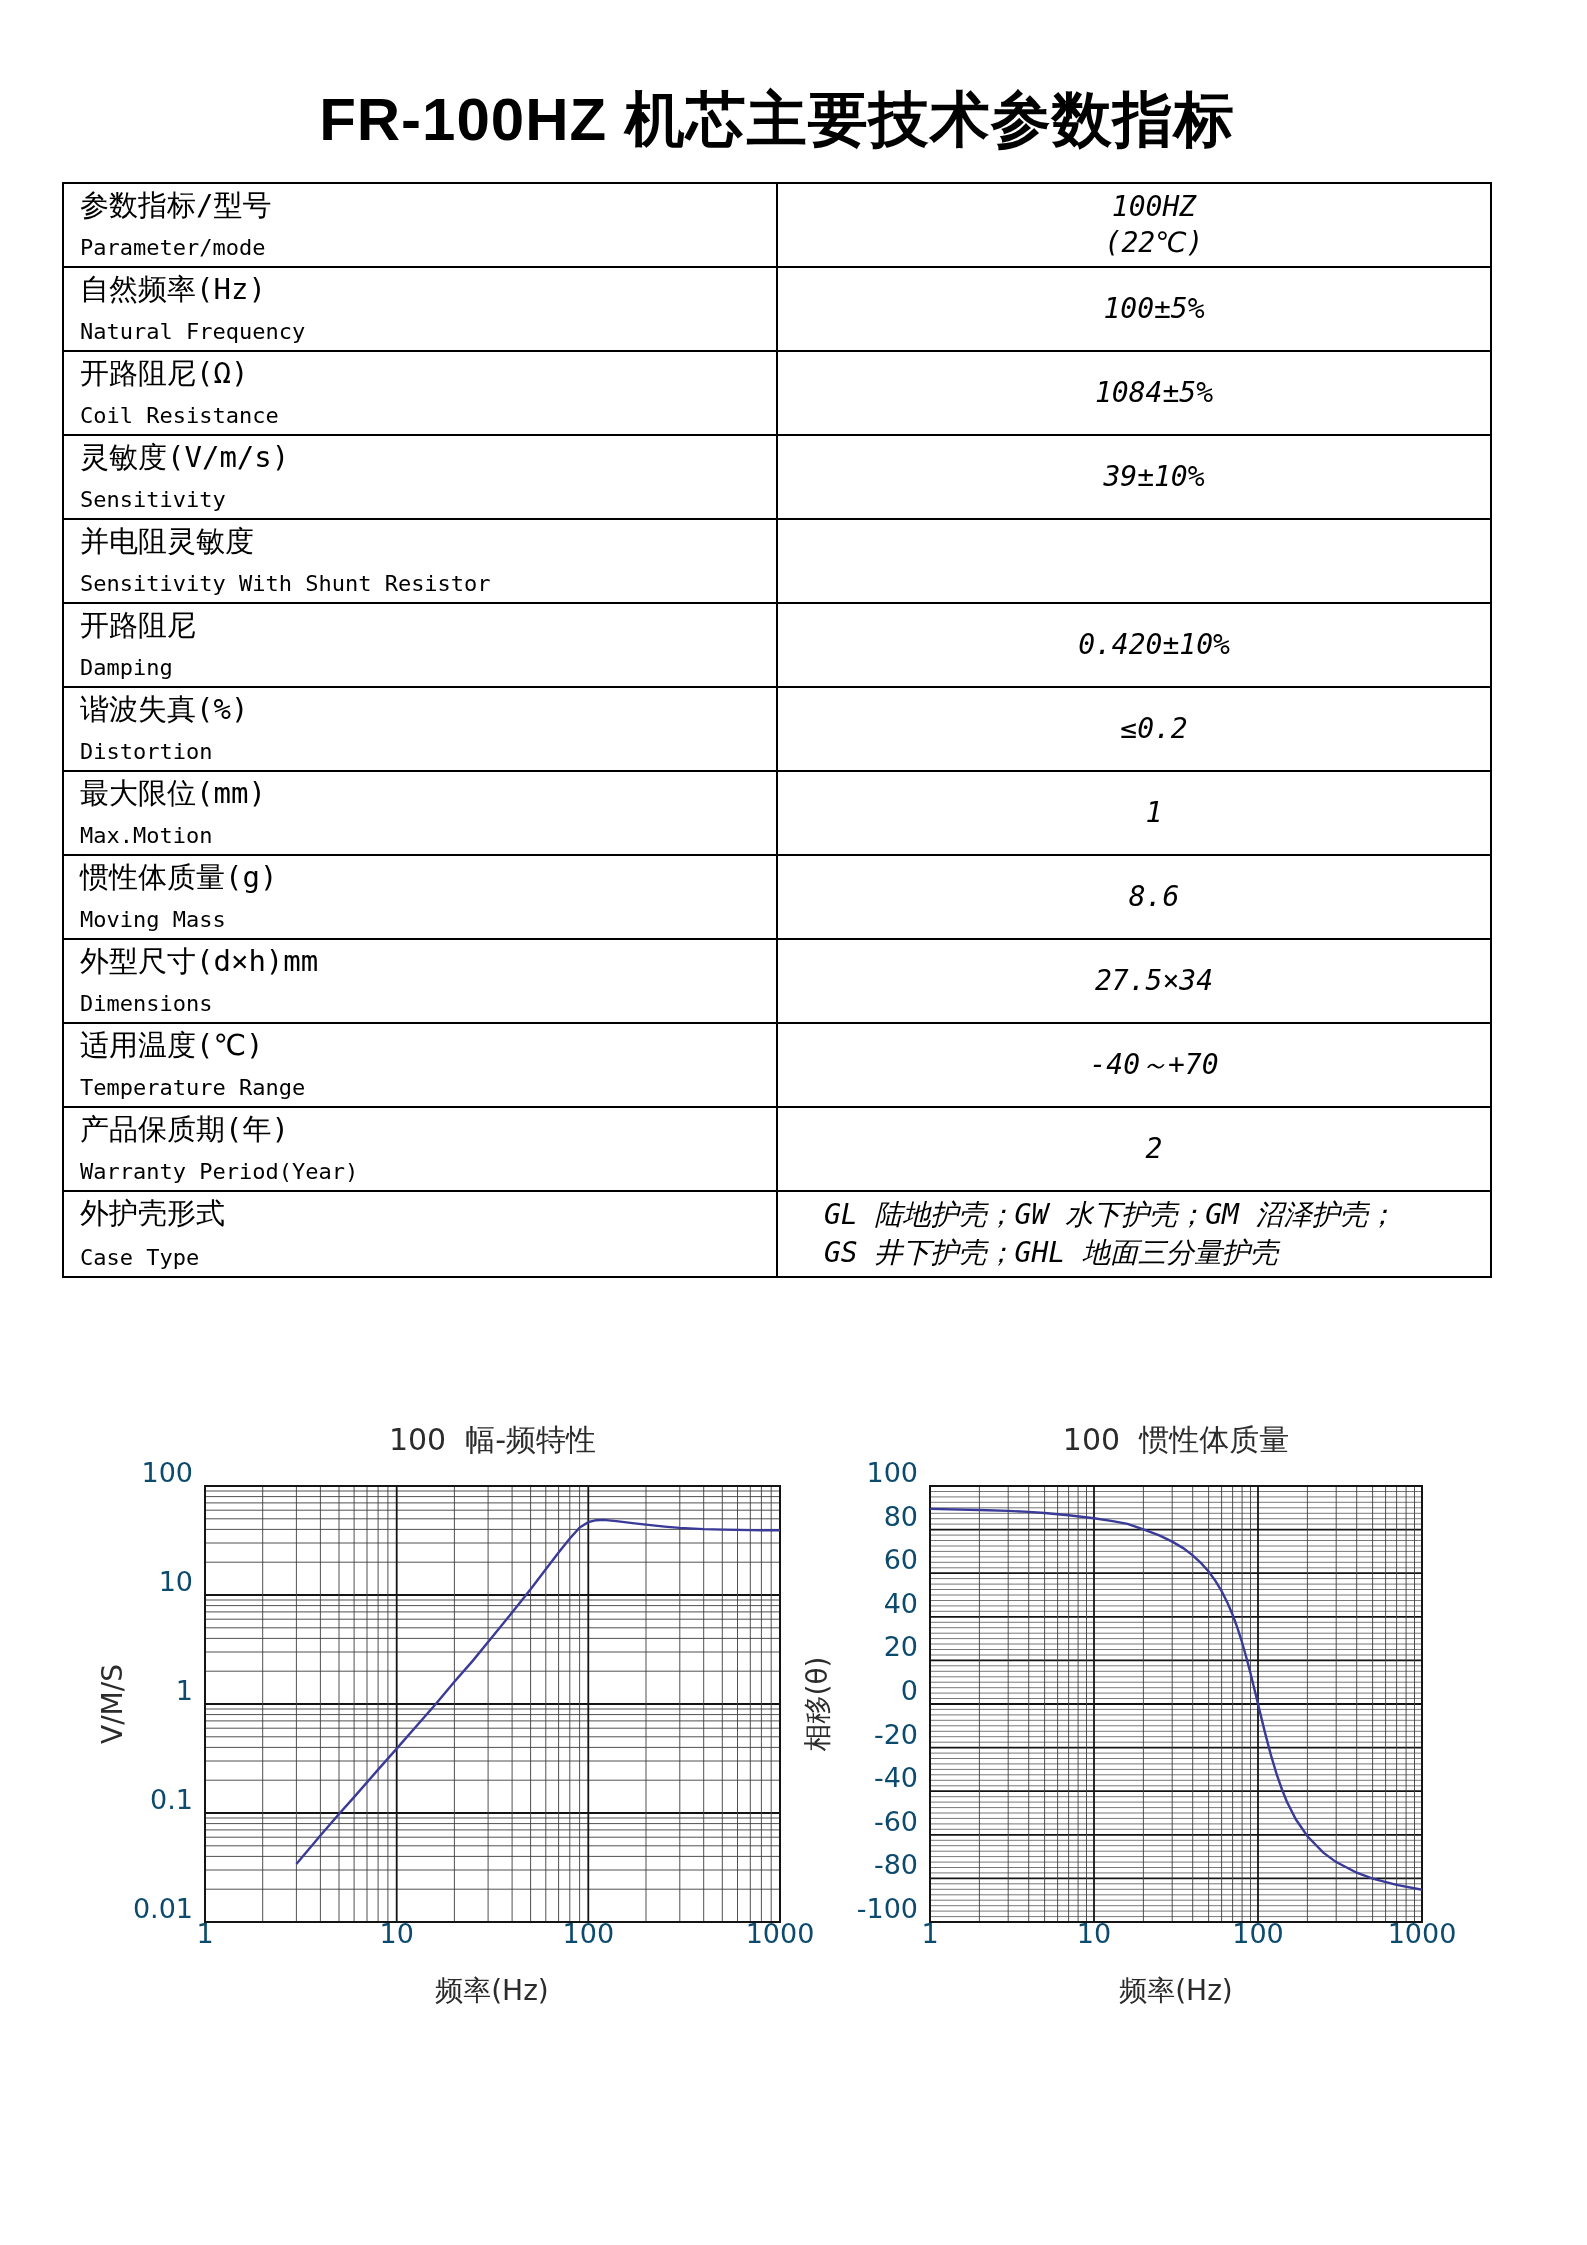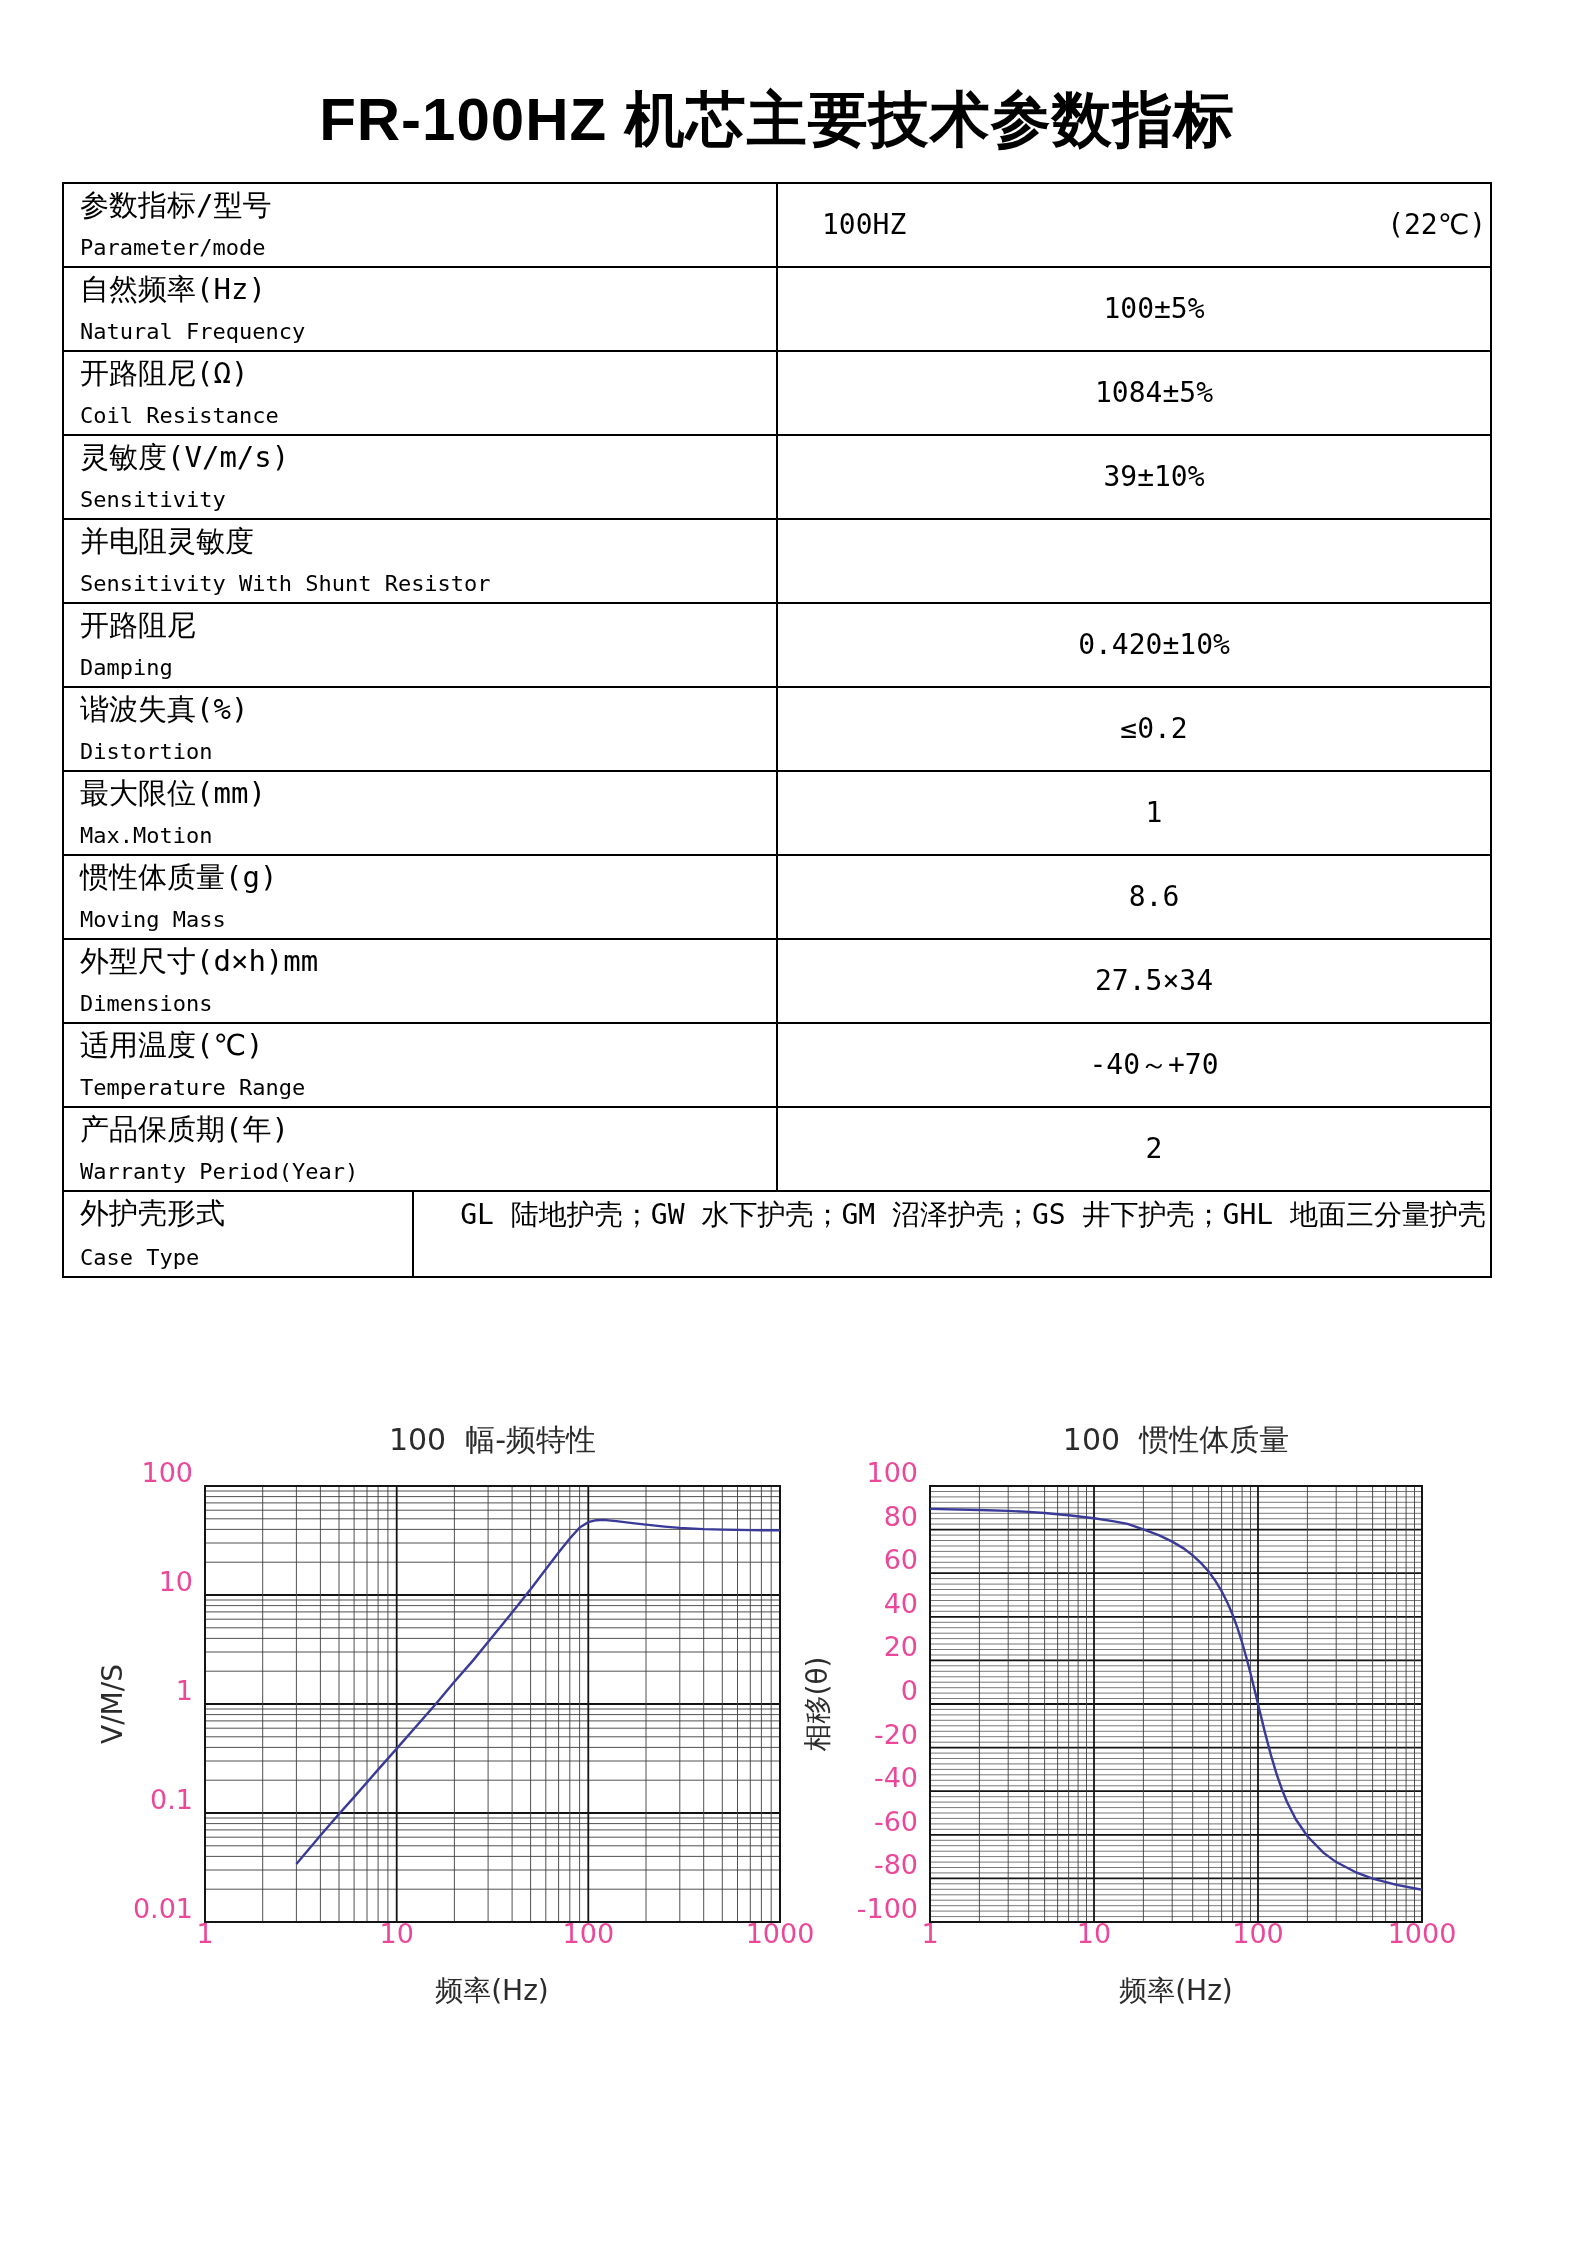--- a/index.html
+++ b/index.html
@@ -21,22 +21,22 @@
   }
   .t-row{display:flex; height:84px; border-bottom:2px solid #000; box-sizing:border-box;gap:40px;}
   .t-row:last-child{border-bottom:none;}
   .t-param{
     width:714px; box-sizing:border-box; border-right:2px solid #000;
     padding:7px 6px 7px 16px; display:flex; flex-direction:column; justify-content:space-between;
   }
   .t-param .zh{font-size:29px; line-height:1;}
   .t-param .en{font-size:22px; line-height:1;}
   .t-value{
-    flex:1; display:flex; justify-content:center; align-items:center;
-    font-size:28px; line-height:1; box-sizing:border-box; padding:6px 4px;
+    flex:1; display:flex; flex-direction:column; justify-content:center; align-items:center;
+    font-size:28px; line-height:1; box-sizing:border-box; padding:6px 4px;font-style:italic;
   }
   .t-value.multi{justify-content:space-between; padding:9px 4px;}
   .t-value.left{align-items:flex-start; padding-left:6px;}
   .v-line{white-space:nowrap;}
   
   .chart-layer{position:absolute; left:0; top:14px; width:100%; height:100%;}
   .chart-title{
     position:absolute; font-family:"DejaVu Sans","Liberation Sans",sans-serif;
     font-size:30px; color:#2b2b2b; text-align:center; white-space:pre;
   }
@@ -50,21 +50,21 @@
     font-size:28px; color:#2b2b2b; white-space:nowrap;
   }
   .axis-label.y{transform:translate(-50%,-50%) rotate(-90deg);}
   .axis-label.x{transform:translateX(-50%);}
   #amp-ylabel{left:112px; top:1690px;}
   #phase-ylabel{left:818px; top:1690px;}
   #amp-xlabel{left:492px; top:1958px;}
   #phase-xlabel{left:1176px; top:1958px;}
   .tick{
     position:absolute; font-family:"DejaVu Sans","Liberation Sans",sans-serif;
-    font-size:27px; color:#ec4899; white-space:nowrap;
+    font-size:27px; color:#0c4a6e; white-space:nowrap;
   }
   .tick.x{transform:translateX(-50%);}
   .tick.y{width:86px; text-align:right; transform:translateY(-50%);}
 </style>
 </head>
 <body>
 
 <div class="page">
 
   <div class="doc-title">FR-100HZ 机芯主要技术参数指标</div>

